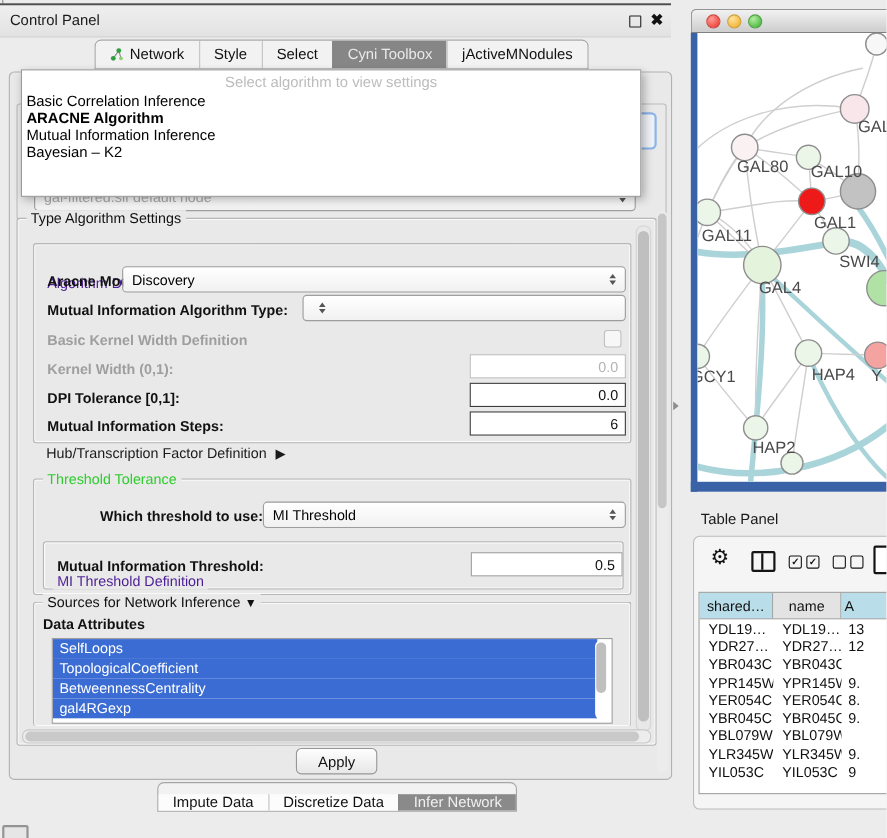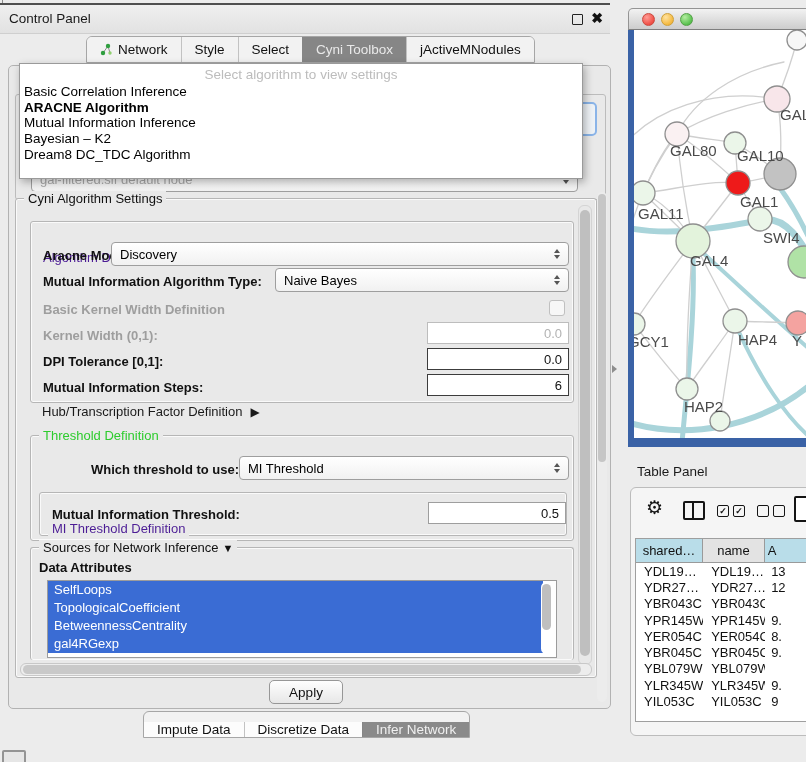--- a/index.html
+++ b/index.html
@@ -168,42 +168,40 @@
           </span>
       </div>
 
       <div id="algo-overlay" class="abs">
         <div id="algo-placeholder">Select algorithm to view settings</div>
         <div id="algo-list">
             <div class="dd-item">Basic Correlation Inference</div>
             <div class="dd-item hl">ARACNE Algorithm</div>
             <div class="dd-item">Mutual Information Inference</div>
             <div class="dd-item">Bayesian – K2</div>
-            <div class="dd-item">Dream8 DC_TDC Algorithm</div>
           </div>
       </div>
 
       <div class="groupbox" id="settings-group" style="left:6px;top:132px;width:580px;height:478px;">
-        <span class="grouplabel">Cyni Algorithm Settings</span>
+        <span class="grouplabel">Type Algorithm Settings</span>
 
         <div class="groupbox" style="left:14px;top:22px;width:542px;height:180px;">
           <span class="grouplabel lbl-blue">Algorithm Definition</span>
 
           <span class="field-label" style="left:12px;top:26px;">Aracne Mode:</span>
           <div class="combo" style="left:80px;top:20px;width:458px;">
             <span class="combo-text">Discovery</span>
             <span class="combo-arrows">
                 <span class="arr-up"></span>
                 <span class="arr-dn"></span>
               </span>
           </div>
 
           <span class="field-label" style="left:12px;top:52px;">Mutual Information Algorithm Type:</span>
           <div class="combo" style="left:244px;top:46px;width:294px;">
-            <span class="combo-text">Naive Bayes</span>
             <span class="combo-arrows">
                 <span class="arr-up"></span>
                 <span class="arr-dn"></span>
               </span>
           </div>
 
           <span class="field-label dis" style="left:12px;top:80px;">Basic Kernel Width Definition</span>
           <span class="checkbox" style="left:518px;top:78px;"></span>
 
           <span class="field-label dis" style="left:12px;top:106px;">Kernel Width (0,1):</span>
@@ -214,21 +212,21 @@
 
           <span class="field-label" style="left:12px;top:158px;">Mutual Information Steps:</span>
           <div class="numinput" style="left:396px;top:152px;width:142px;">6</div>
         </div>
 
         <div id="hub-row" style="left:26px;top:205px;">
           <span>Hub/Transcription Factor Definition</span><span class="tri-right">▶</span>
         </div>
 
         <div class="groupbox" style="left:14px;top:236px;width:542px;height:104px;">
-          <span class="grouplabel lbl-green">Threshold Definition</span>
+          <span class="grouplabel lbl-green">Threshold Tolerance</span>
 
           <span class="field-label" style="left:60px;top:26px;">Which threshold to use:</span>
           <div class="combo" style="left:208px;top:20px;width:330px;">
             <span class="combo-text">MI Threshold</span>
             <span class="combo-arrows">
                 <span class="arr-up"></span>
                 <span class="arr-dn"></span>
               </span>
           </div>
 

